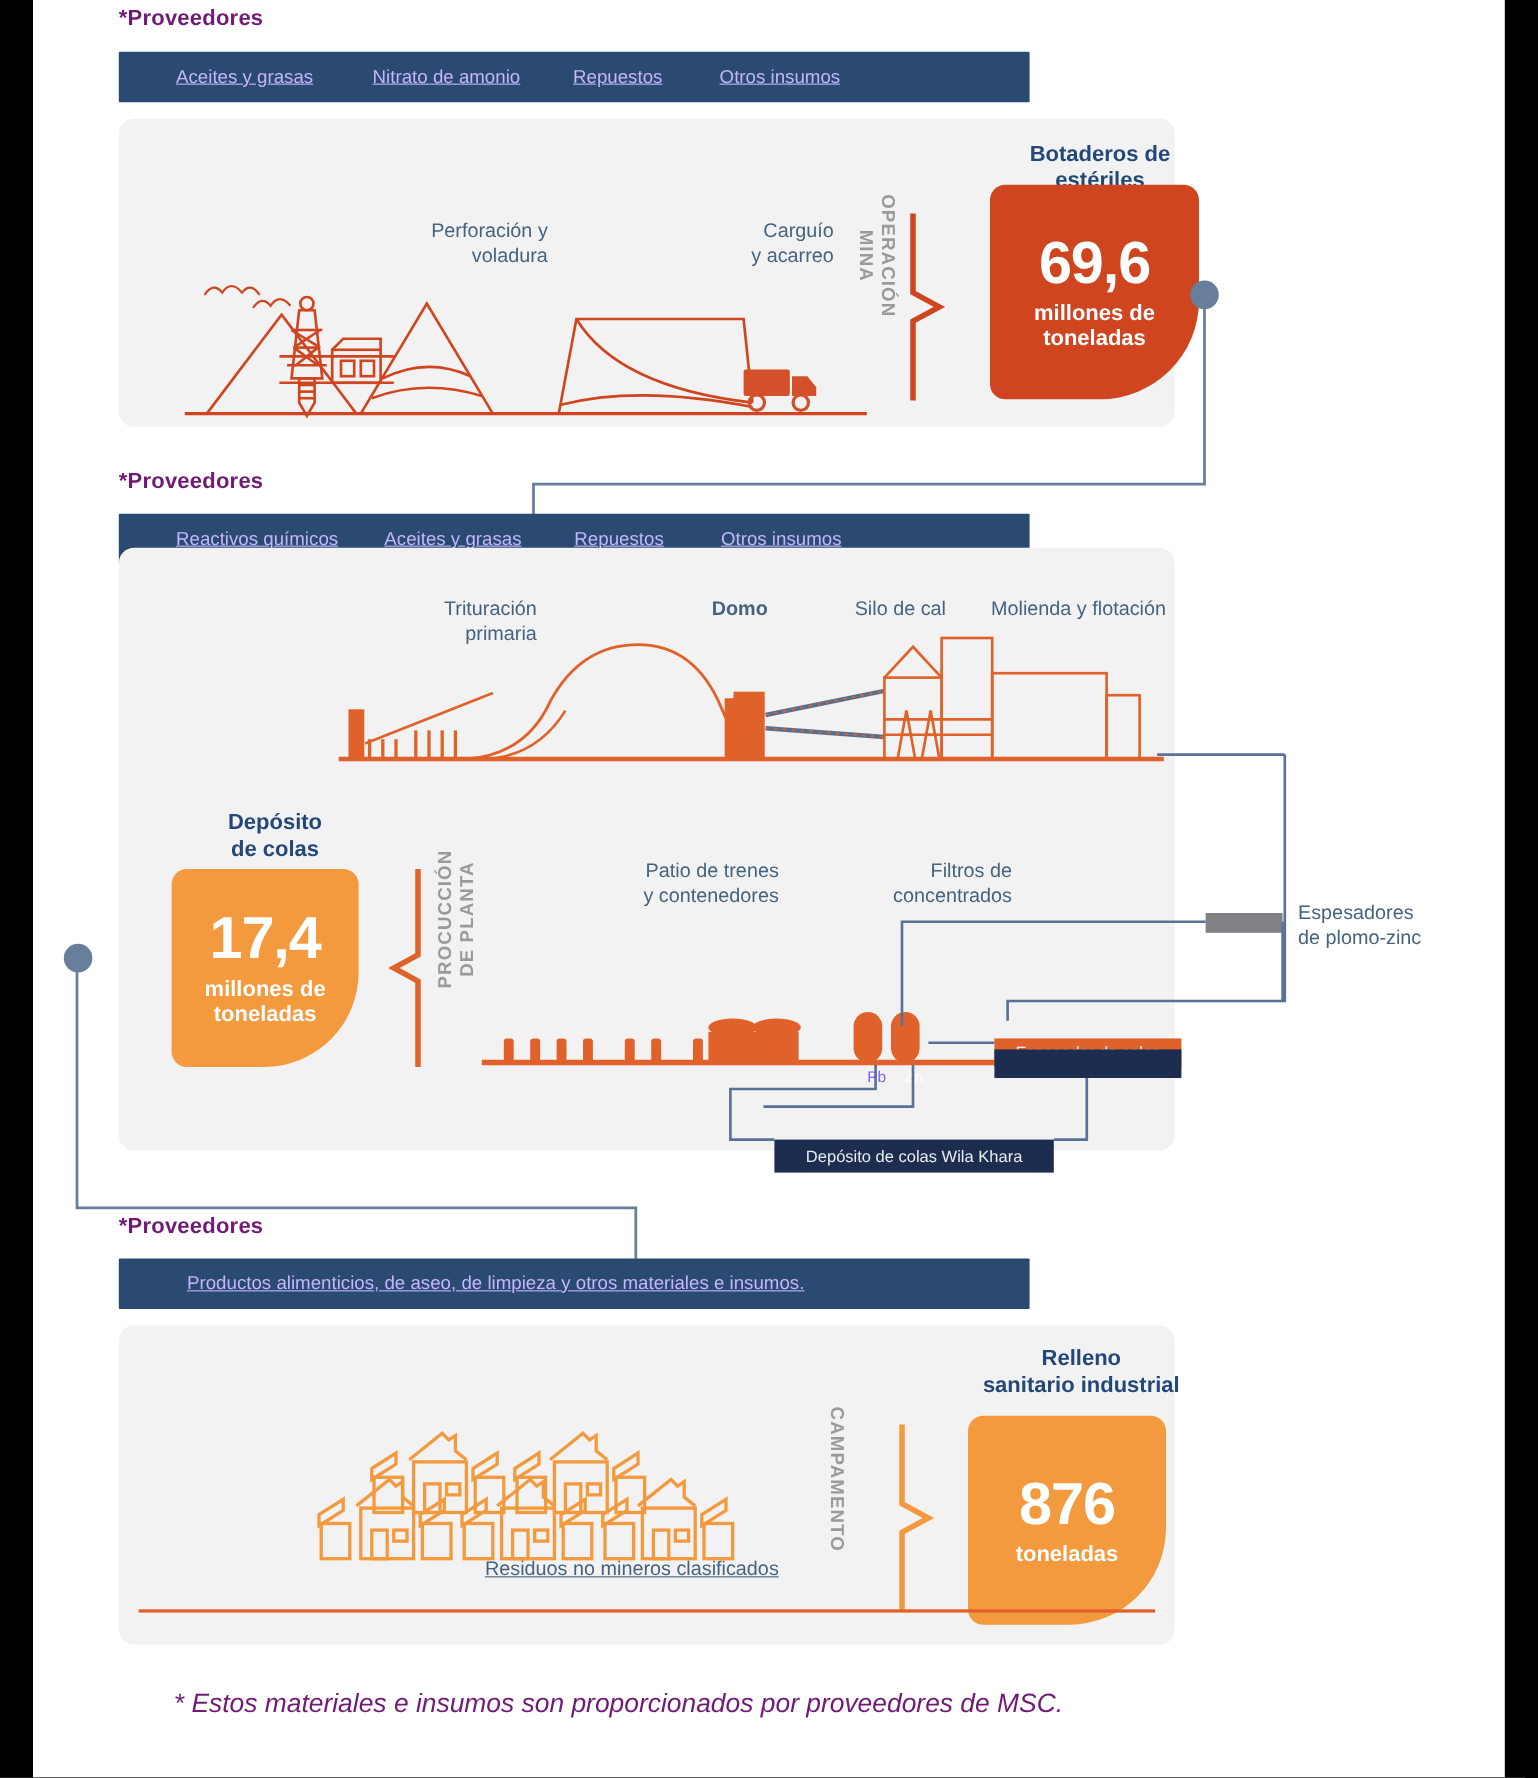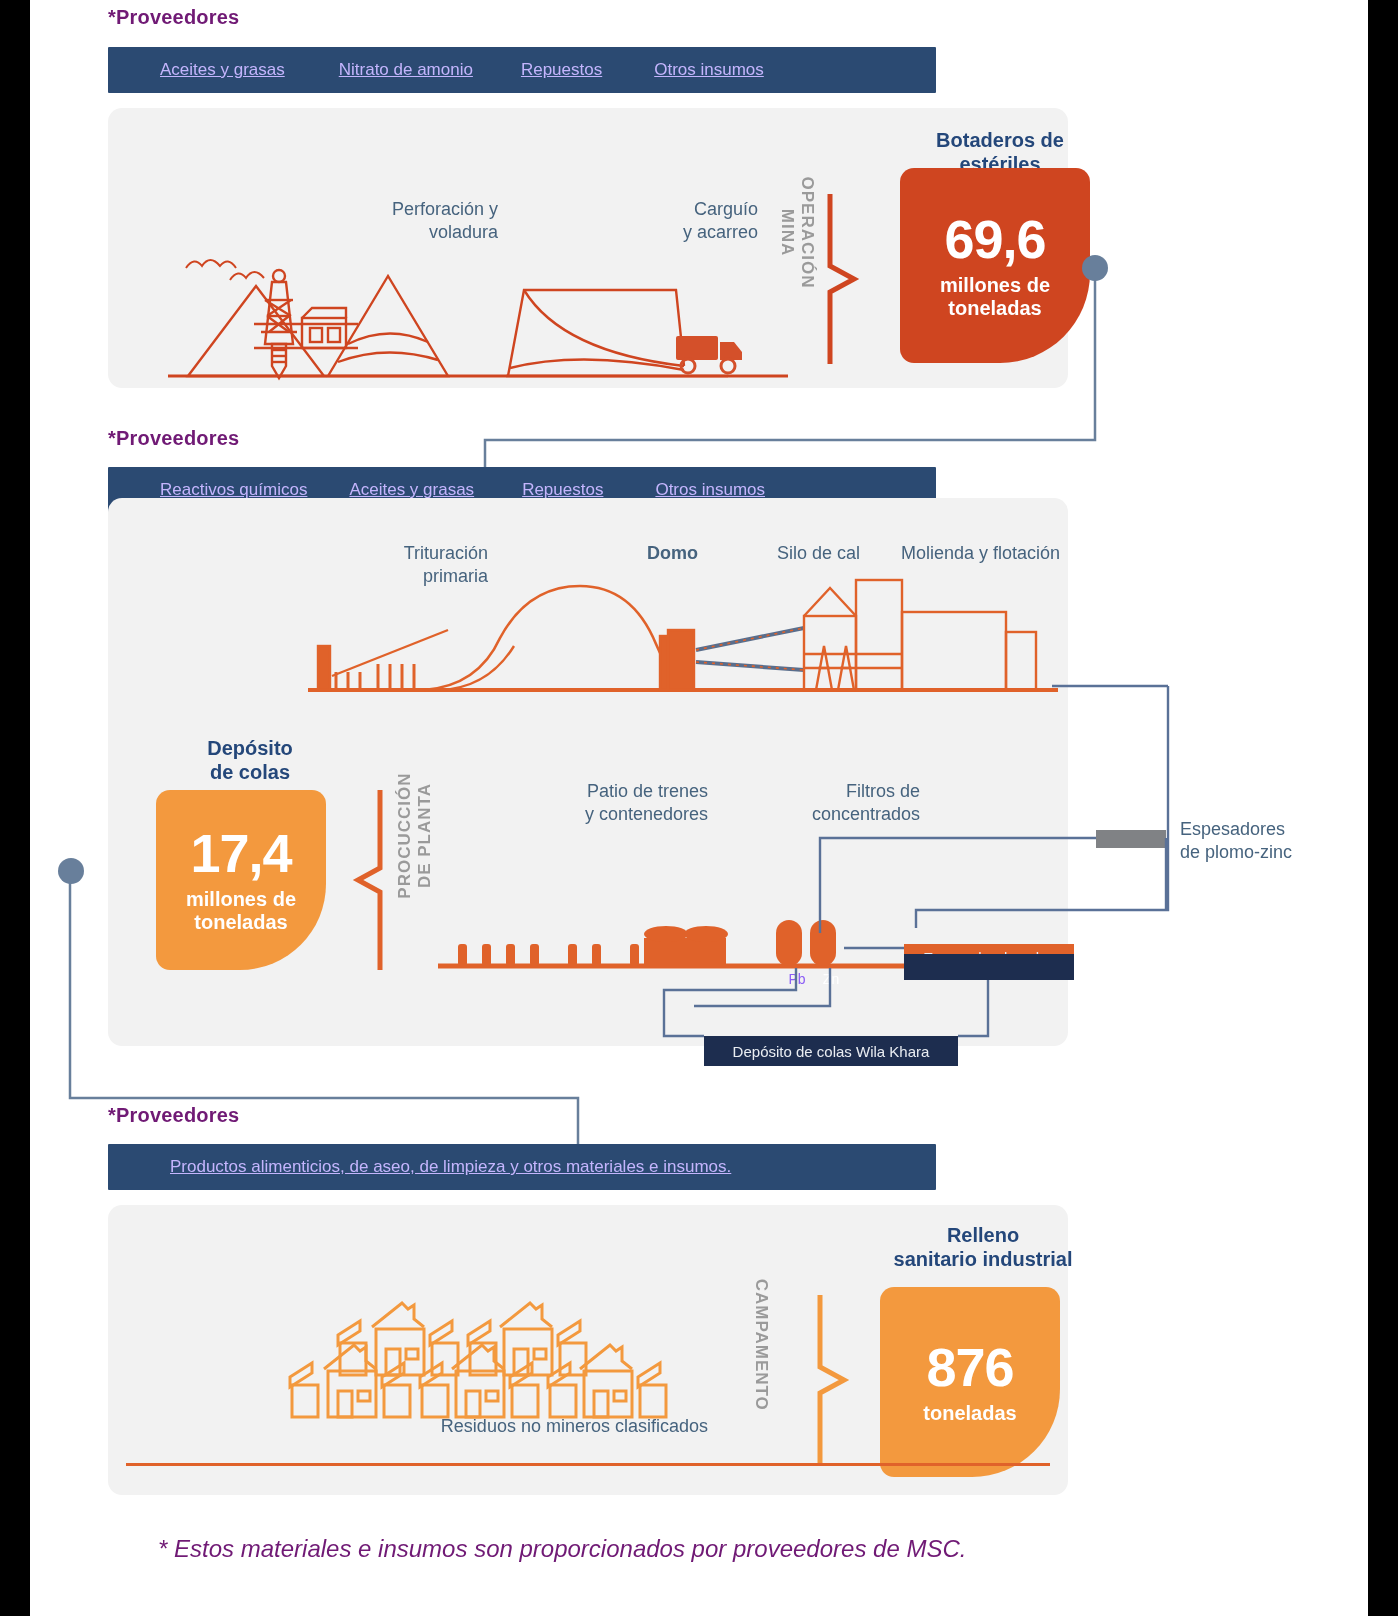--- a/index.html
+++ b/index.html
@@ -348,21 +348,21 @@
           <path d="M300,40 l30,-24 l6,6 l6,-4 l0,14 l10,8"></path>
             <rect x="304" y="42" width="48" height="46"></rect>
           <rect x="314" y="62" width="14" height="26"></rect>
             <rect x="334" y="62" width="12" height="10"></rect>
           <path d="M358,48 l22,-14 l0,10 l-22,14 Z"></path>
             <rect x="360" y="56" width="26" height="32"></rect>
         </g>
       </g>
     </svg>
 
-    <div class="lbl" style="left:180px;top:210px;width:420px;">Residuos no mineros clasificados</div>
+    <div class="lbl" style="left:180px;top:210px;width:420px;text-decoration:underline;">Residuos no mineros clasificados</div>
 
     <div class="vlabel r" style="left:568px;top:130px;width:170px;">CAMPAMENTO</div>
     <svg style="position:absolute;left:706px;top:90px;" width="40" height="170">
       <path d="M6,0 L6,72 L30,85 L6,98 L6,170" fill="none" stroke="#f3993e" stroke-width="5"></path>
     </svg>
 
     <div class="hdr" style="left:720px;top:18px;width:310px;">Relleno
 sanitario industrial</div>
     <div class="card orange" style="left:772px;top:82px;width:180px;height:190px;border-radius:14px 14px 88px 14px;">
       <div class="big">876</div>

